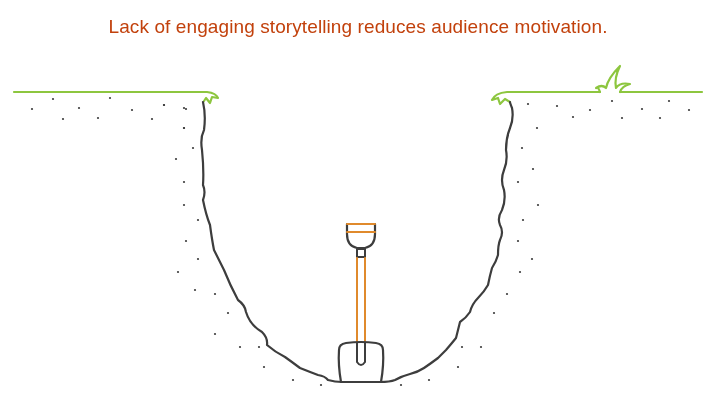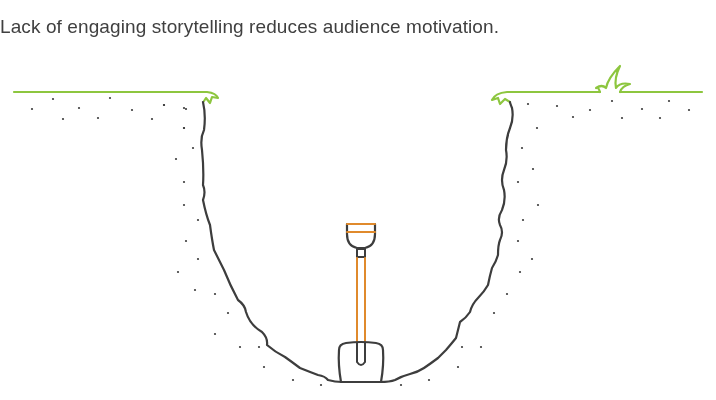--- a/index.html
+++ b/index.html
@@ -1,17 +1,17 @@
 <!DOCTYPE html>
 <html><head>
 <meta charset="utf-8">
 <style>
   html, body { margin: 0; padding: 0; background: #ffffff; }
   body { width: 716px; height: 400px; position: relative; overflow: hidden; font-family: "Liberation Sans", sans-serif; }
-  .title { position: absolute; left: 0; top: 16px; width: 716px; font-size: 19px; color: #404040; letter-spacing: 0.1px; }
+  .title { position: absolute; left: 0; top: 16px; width: 716px; text-align: center; font-size: 19px; color: #c2410c; letter-spacing: 0.1px; }
   svg.scene { position: absolute; left: 0; top: 0; }
 </style>
 </head>
 <body>
 
 <div class="title">Lack of engaging storytelling reduces audience motivation.</div>
 
 <svg class="scene" width="716" height="400" viewBox="0 0 716 400">
 
   <g fill="none" stroke="#8dc63f" stroke-width="2.2" stroke-linecap="round" stroke-linejoin="round">

